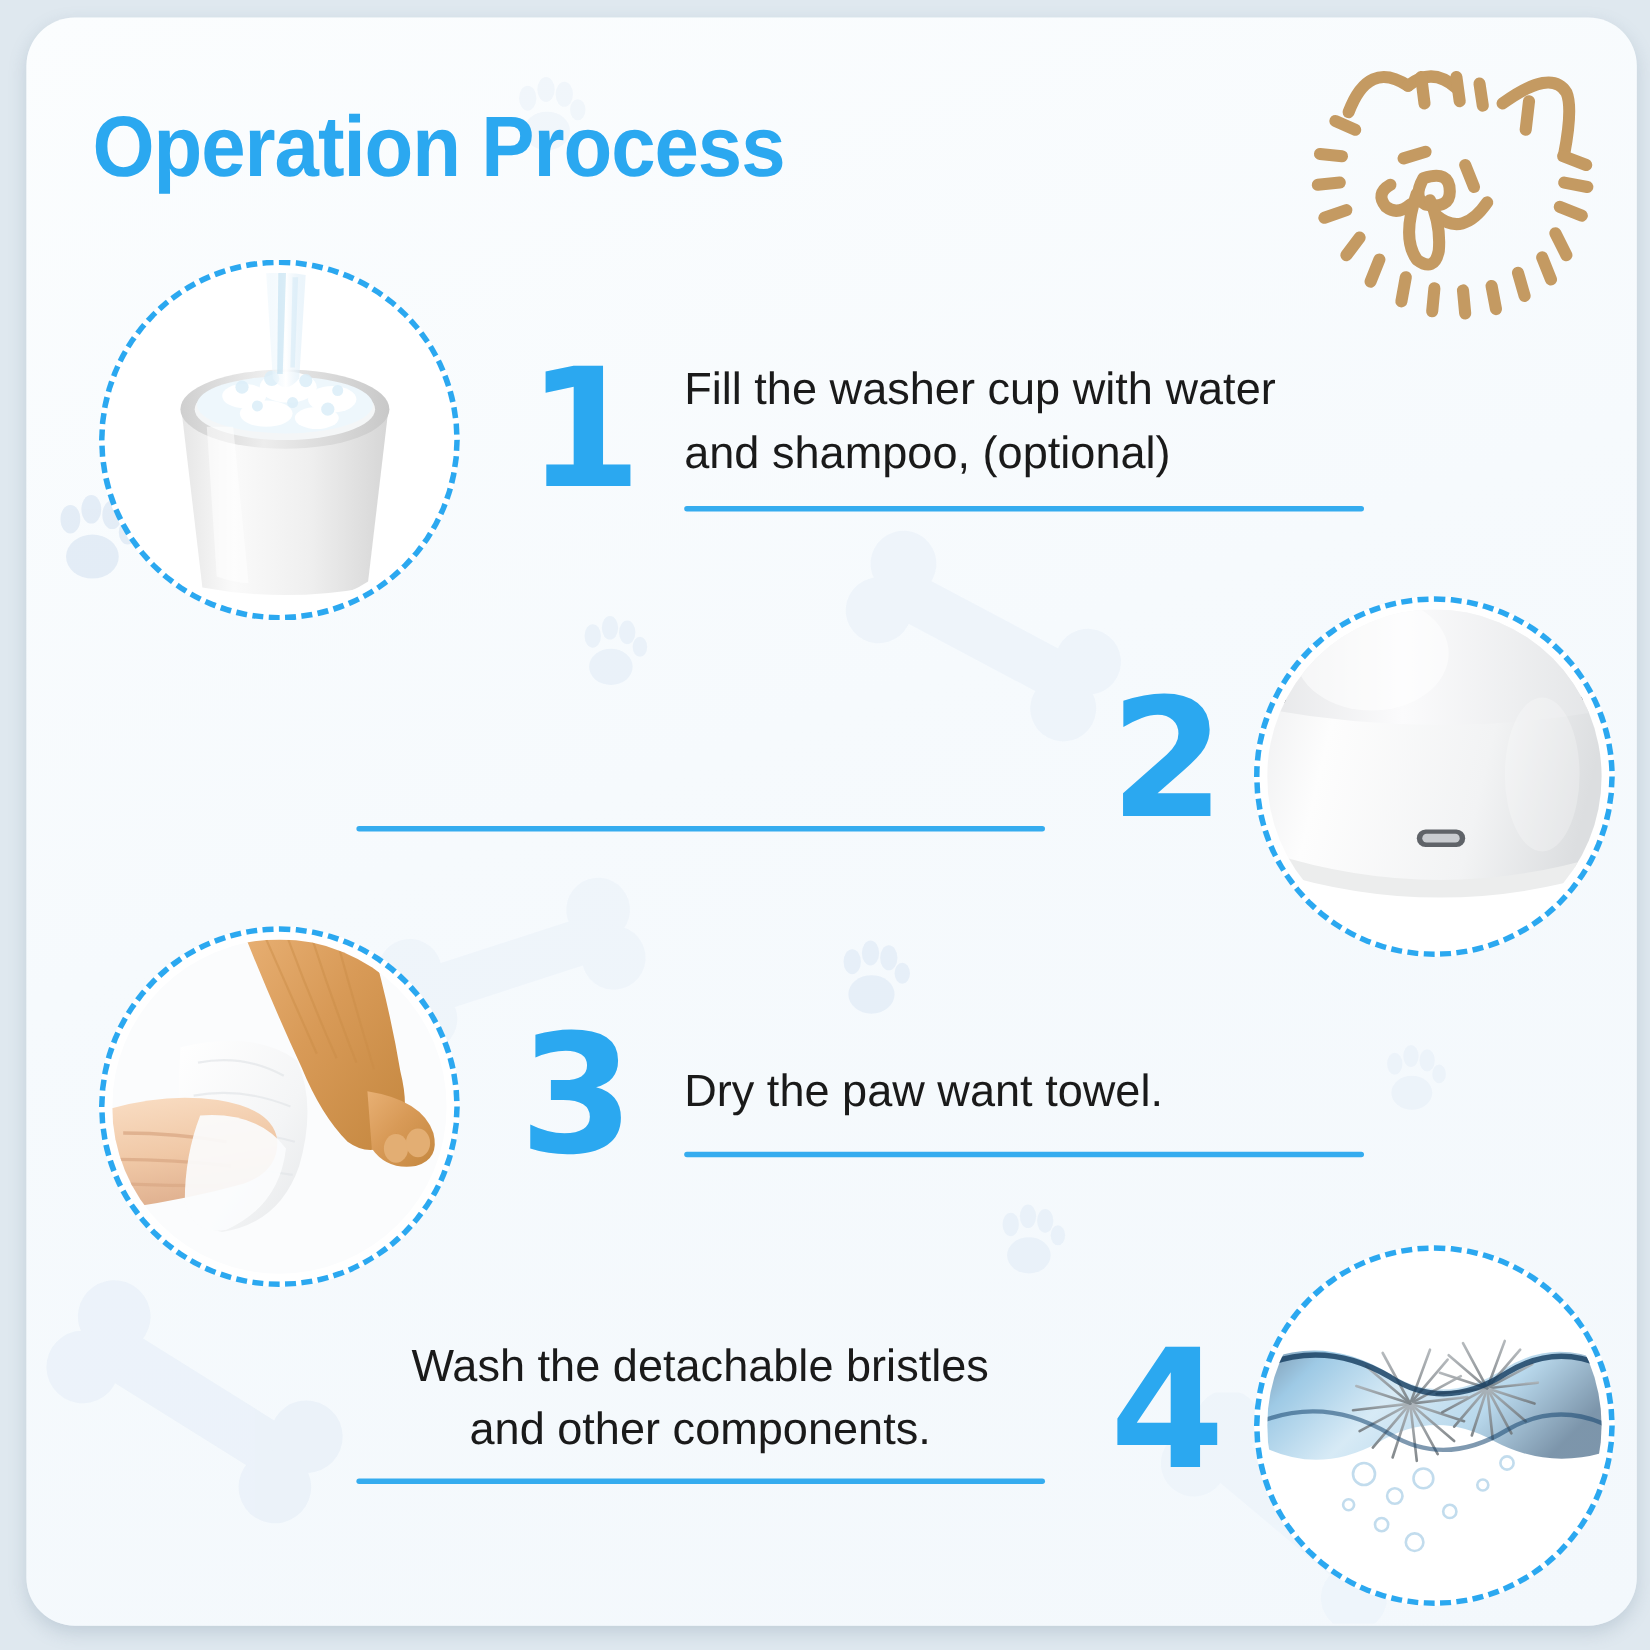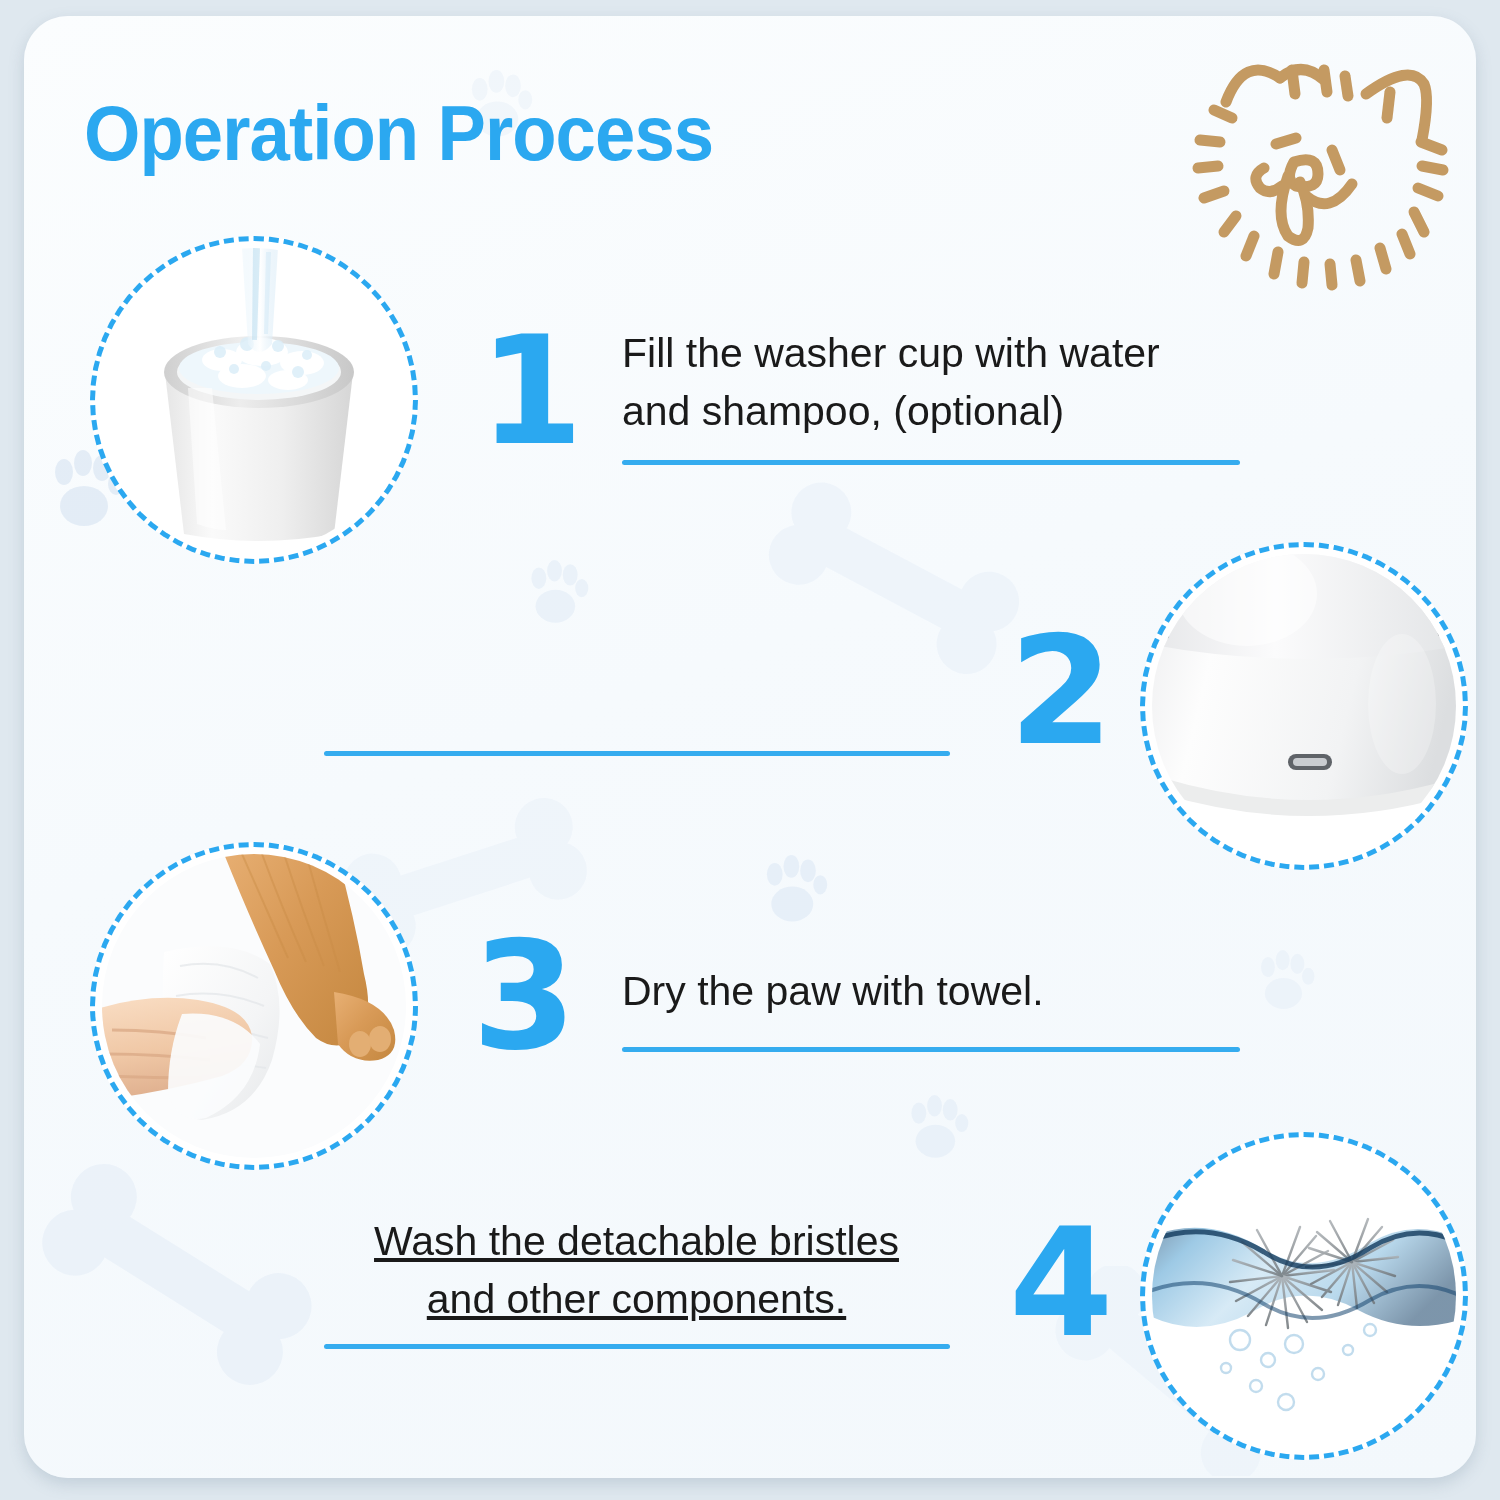--- a/index.html
+++ b/index.html
@@ -9,20 +9,21 @@
     font-family:"Liberation Sans", sans-serif;
   }
   #root{position:relative;width:1500px;height:1500px;}
 
   .card{
     position:absolute;left:24px;top:16px;width:1452px;height:1462px;
     background:linear-gradient(160deg,#fbfdfe 0%,#f6fafd 45%,#f3f8fc 100%);
     border-radius:44px;
     box-shadow:0 6px 16px rgba(90,120,140,.22);
     overflow:hidden;
+    padding-left:12px;
   }
 
   
   .wm{position:absolute;pointer-events:none;}
   .bone{opacity:.55;}
   .paw{opacity:.75;}
 
   
   .title{
     position:absolute;left:60px;top:78px;
@@ -83,21 +84,21 @@
   
   #num2{left:985px;top:600px;}
   #txt2{left:300px;top:604px;width:625px;text-align:center;}
   #rule2{left:300px;top:735px;width:626px;}
   
   #num3{left:448px;top:905px;}
   #txt3{left:598px;top:946px;width:640px;text-align:left;}
   #rule3{left:598px;top:1031px;width:618px;}
   
   #num4{left:985px;top:1192px;}
-  #txt4{left:300px;top:1196px;width:625px;text-align:center;text-decoration:underline;}
+  #txt4{left:300px;top:1196px;width:625px;text-align:center;}
   #rule4{left:300px;top:1328px;width:626px;}
 </style>
 </head>
 <body>
 
 <div id="root">
   <div class="card">
 
     <svg class="wm bone" style="left:-10px;top:1140px;width:330px;height:230px;" viewBox="0 0 330 230">
       <g fill="#e4edf7" transform="rotate(32 165 115)">
@@ -479,21 +480,21 @@
 
     <div class="stepnum" id="num1">1</div>
     <div class="steptext" id="txt1">Fill the washer cup with water
 and shampoo, (optional)</div>
     <div class="rule" id="rule1"></div>
 
     <div class="stepnum" id="num2">2</div>
     <div class="rule" id="rule2"></div>
 
     <div class="stepnum" id="num3">3</div>
-    <div class="steptext" id="txt3">Dry the paw with towel.</div>
+    <div class="steptext" id="txt3">Dry the paw want towel.</div>
     <div class="rule" id="rule3"></div>
 
     <div class="stepnum" id="num4">4</div>
     <div class="steptext" id="txt4">Wash the detachable bristles
 and other components.</div>
     <div class="rule" id="rule4"></div>
 
   </div>
 </div>
 

